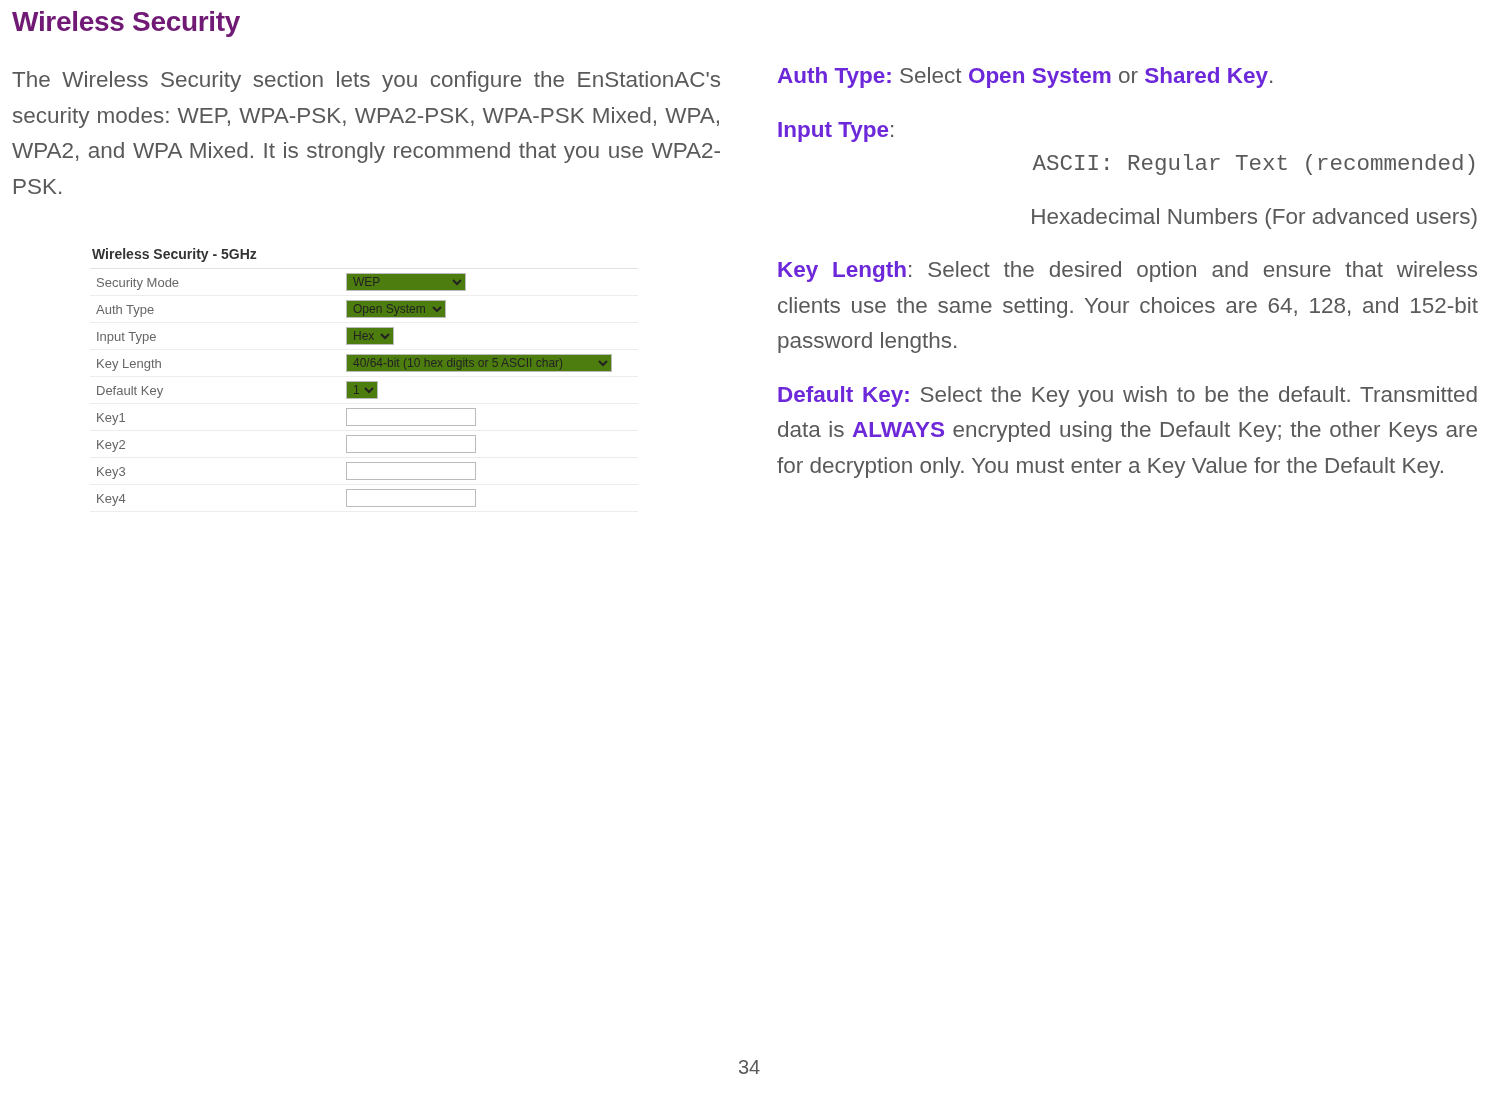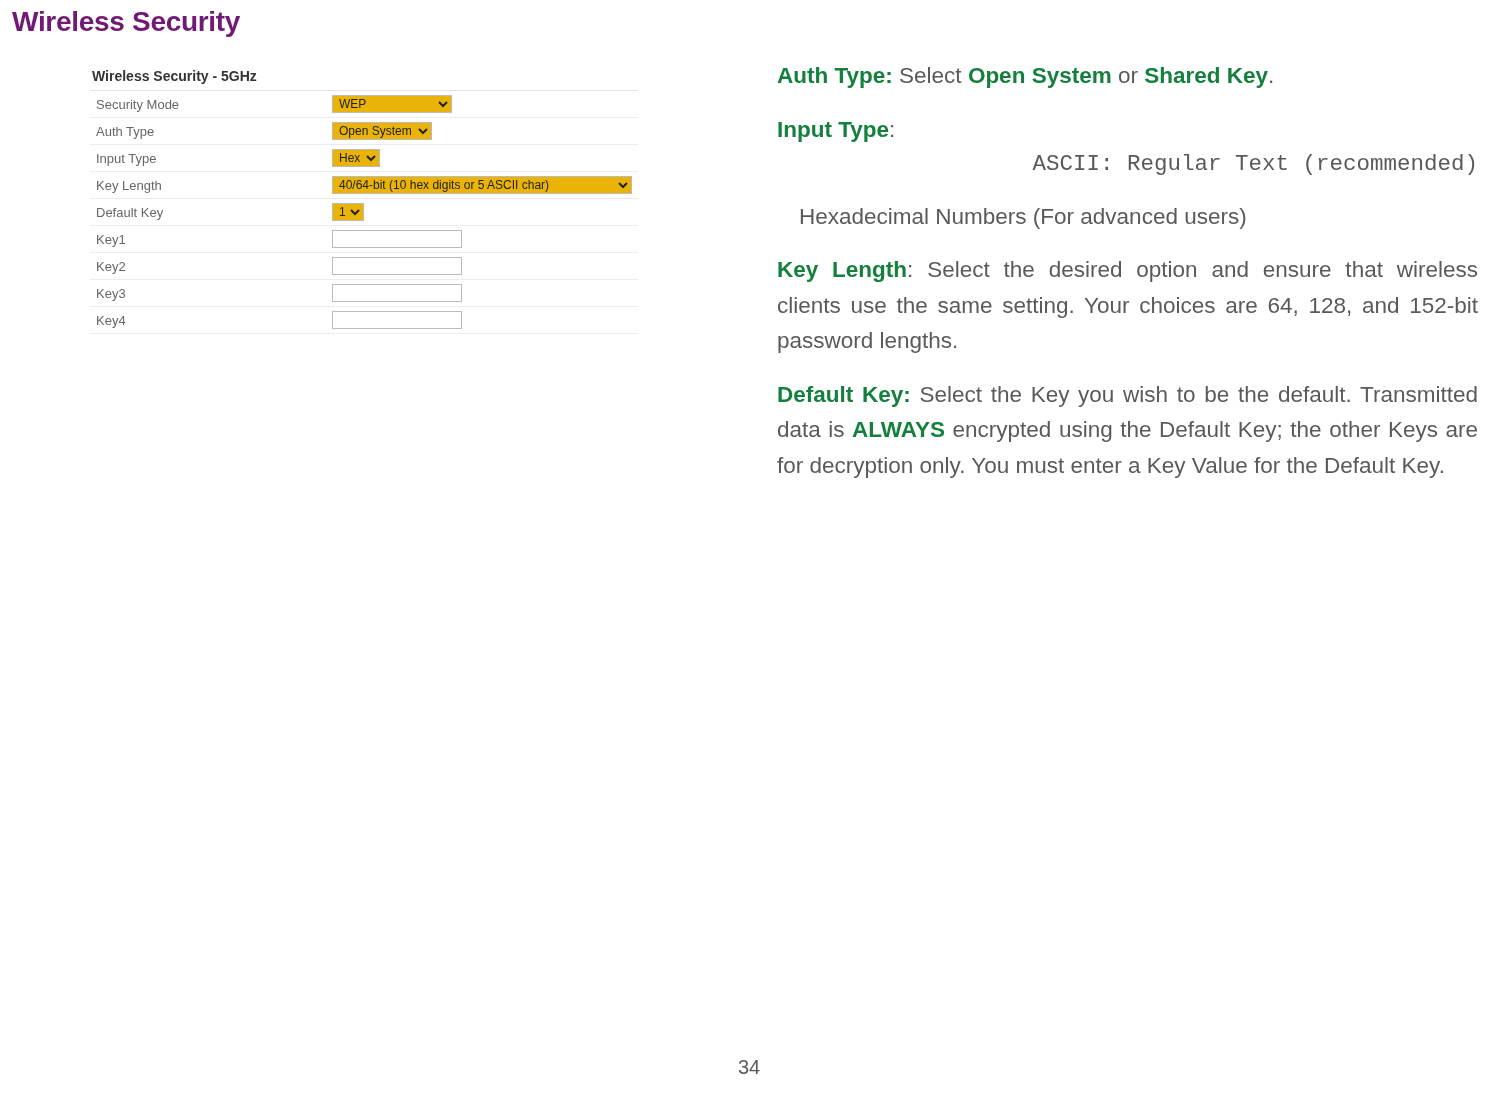--- a/index.html
+++ b/index.html
@@ -38,21 +38,21 @@
     color: #5a5a5a;
     margin-bottom: 36px;
   }
   .para {
     font-size: 22.5px;
     line-height: 1.58;
     text-align: justify;
     color: #5a5a5a;
     margin-bottom: 18px;
   }
-  .para .bold { font-weight: 700; color: #15803d; }
+  .para .bold { font-weight: 700; color: #6d28d9; }
   .indent { padding-left: 22px; }
 
   
   .shot {
     border: 0;
     width: 548px;
     margin-left: 78px;
     font-family: Arial, sans-serif;
     font-size: 13px;
     color: #444;
@@ -75,51 +75,52 @@
     vertical-align: middle;
     height: 24px;
     font-size: 13px;
     color: #666;
   }
   .shot td.label-cell { width: 250px; }
   .shot select, .shot input[type="text"] {
     font-size: 12px;
     font-family: Arial, sans-serif;
     border: 1px solid #bbb;
-    background: #eab308;
+    background: #4d7c0f;
     height: 18px;
     padding: 0 2px;
     color: #222;
   }
   .shot input[type="text"] {
     background: #fff;
     width: 130px;
   }
   .sel-wep { width: 120px; }
   .sel-auth { width: 100px; }
   .sel-hex { width: 48px; }
-  .sel-keylen { width: 300px; }
+  .sel-keylen { width: 266px; }
   .sel-def { width: 32px; }
 
   .page-number {
     position: absolute;
     bottom: 18px;
     left: 0;
     width: 100%;
     text-align: center;
     font-size: 20px;
     color: #5a5a5a;
   }
 </style>
 </head>
 <body>
 
 <div class="page">
   <div class="col">
     <h1>Wireless Security</h1>
+    <p class="intro">The Wireless Security section lets you configure the EnStationAC's security modes: WEP, WPA-PSK, WPA2-PSK, WPA-PSK Mixed, WPA, WPA2, and WPA Mixed. It is strongly recommend that you use WPA2-PSK.</p>
 
     <div class="shot">
       <div class="shot-title">Wireless Security - 5GHz</div>
       <table>
         <tbody>
             <tr>
           <td class="label-cell">Security Mode</td>
           <td><select class="sel-wep"><option>WEP</option></select></td>
         </tr>
         <tr>
@@ -161,21 +162,21 @@
 
   <div class="col col-right" style="padding-top:58px;">
     <p class="para">
       <span class="bold">Auth Type: </span><span>Select </span><span class="bold">Open System</span><span> or </span><span class="bold">Shared Key</span><span>.</span>
     </p>
 
     <p class="para" style="margin-bottom:0;">
       <span class="bold">Input Type</span><span>:</span>
     </p>
     <p class="para indent" style="margin-bottom:16px; text-align:right;font-family:Liberation Mono, monospace;">ASCII: Regular Text (recommended)</p>
-    <p class="para indent" style="text-align:left;">Hexadecimal Numbers (For advanced users)</p>
+    <p class="para indent" style="text-align:right;">Hexadecimal Numbers (For advanced users)</p>
 
     <p class="para">
       <span class="bold">Key Length</span><span>: Select the desired option and ensure that wireless clients use the same setting. Your choices are 64, 128, and 152-bit password lengths.</span>
     </p>
 
     <p class="para">
       <span class="bold">Default Key: </span><span>Select the Key you wish to be the default. Transmitted data is </span><span class="bold">ALWAYS</span><span> encrypted using the Default Key; the other Keys are for decryption only. You must enter a Key Value for the Default Key.</span>
     </p>
 
   </div>

